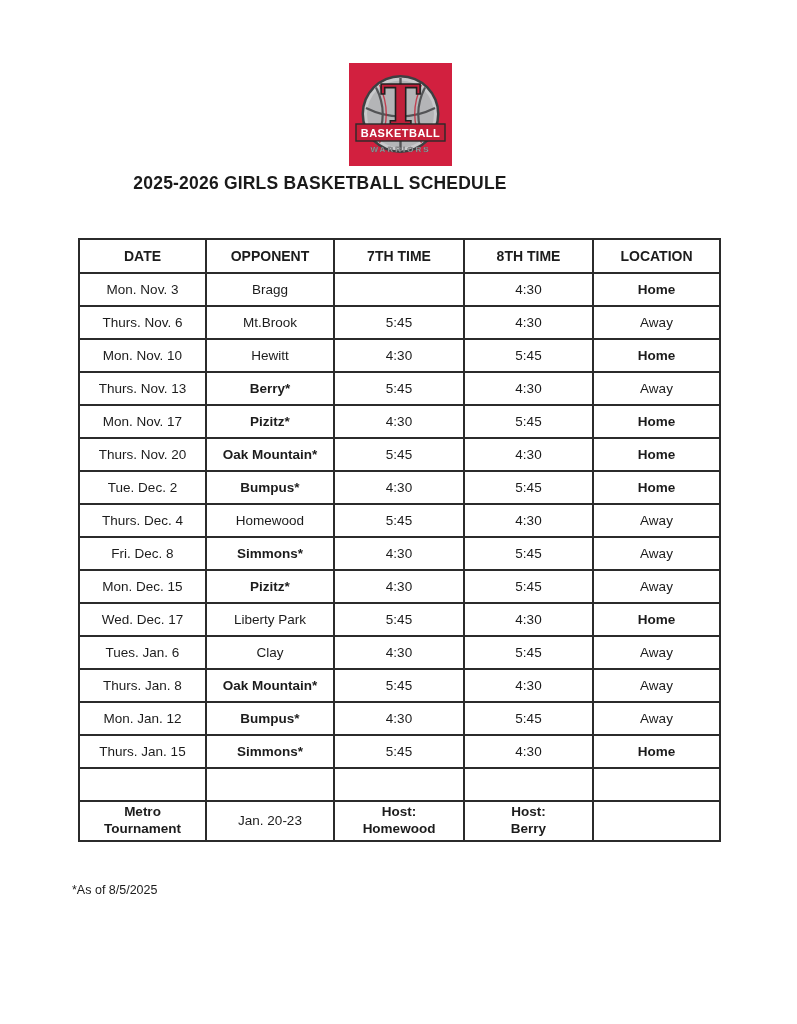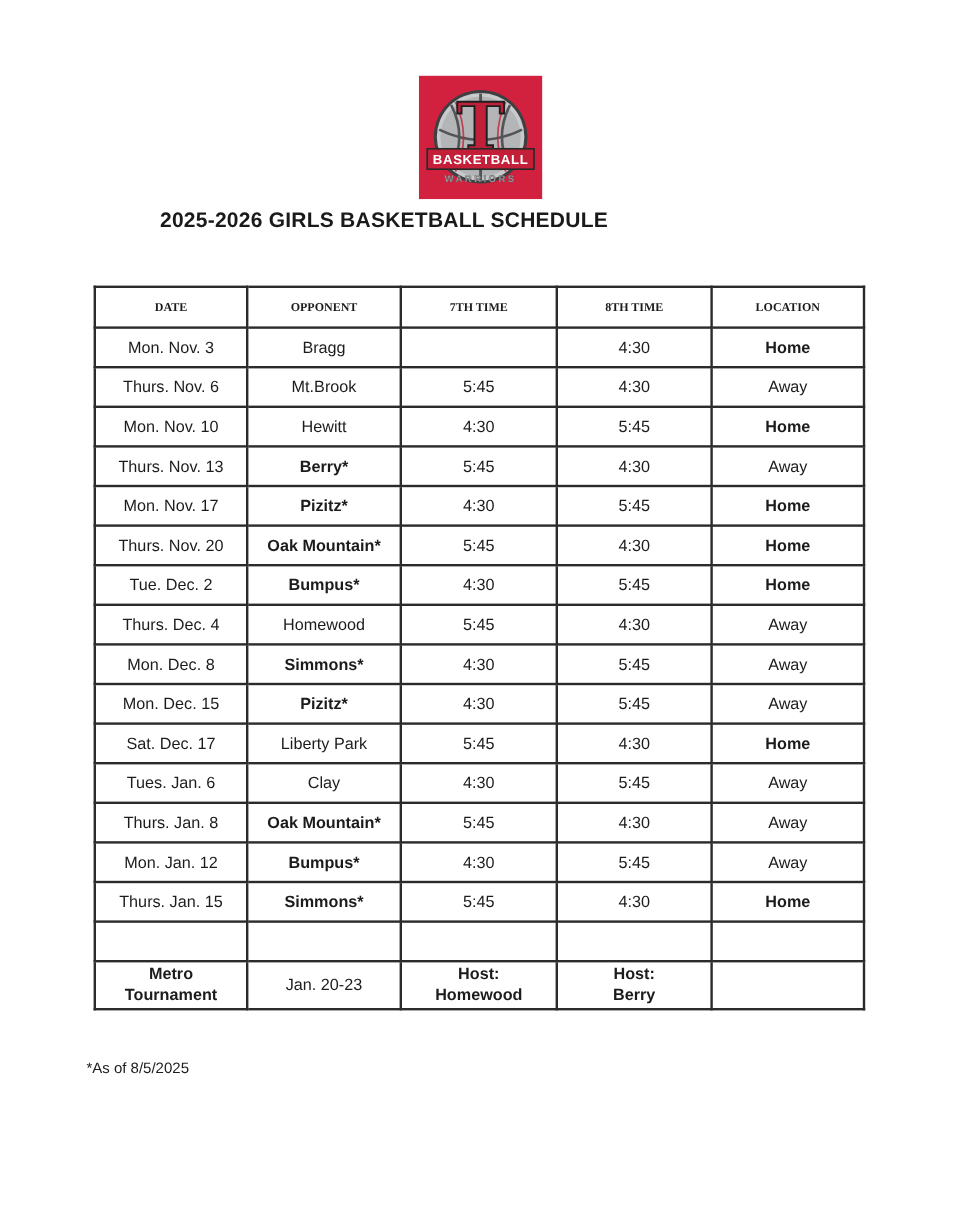--- a/index.html
+++ b/index.html
@@ -47,21 +47,21 @@
   table.schedule td {
     border: 2px solid #2b2b2b;
     text-align: center;
     vertical-align: middle;
     font-size: 13.5px;
     color: #1c1c1c;
     padding: 0 2px;
     overflow: hidden;
   }
   table.schedule thead tr { height: 34px; }
-  table.schedule thead th { font-weight: bold; font-size: 10px; font-family: Liberation Serif, serif; }
+  table.schedule thead th { font-weight: bold; font-size: 14px; }
   table.schedule tbody tr { height: 33px; margin-top: 28px; }
   table.schedule .conference { font-weight: bold; }
   table.schedule .home { font-weight: bold; }
   table.schedule tbody.tournament tr { height: 40px; }
   table.schedule tbody.tournament td { white-space: pre-line; line-height: 1.25; }
   table.schedule tbody.tournament .bold { font-weight: bold; }
   .footnote {
     position: absolute;
     top: 883px;
     left: 72px;
@@ -167,35 +167,35 @@
           <td class="home">Home</td>
         </tr>
         <tr>
           <td>Thurs. Dec. 4</td>
           <td>Homewood</td>
           <td>5:45</td>
           <td>4:30</td>
           <td>Away</td>
         </tr>
         <tr>
-          <td>Mon. Dec. 8</td>
+          <td>Fri. Dec. 8</td>
           <td class="conference">Simmons*</td>
           <td>4:30</td>
           <td>5:45</td>
           <td>Away</td>
         </tr>
         <tr>
           <td>Mon. Dec. 15</td>
           <td class="conference">Pizitz*</td>
           <td>4:30</td>
           <td>5:45</td>
           <td>Away</td>
         </tr>
         <tr>
-          <td>Sat. Dec. 17</td>
+          <td>Wed. Dec. 17</td>
           <td>Liberty Park</td>
           <td>5:45</td>
           <td>4:30</td>
           <td class="home">Home</td>
         </tr>
         <tr>
           <td>Tues. Jan. 6</td>
           <td>Clay</td>
           <td>4:30</td>
           <td>5:45</td>

